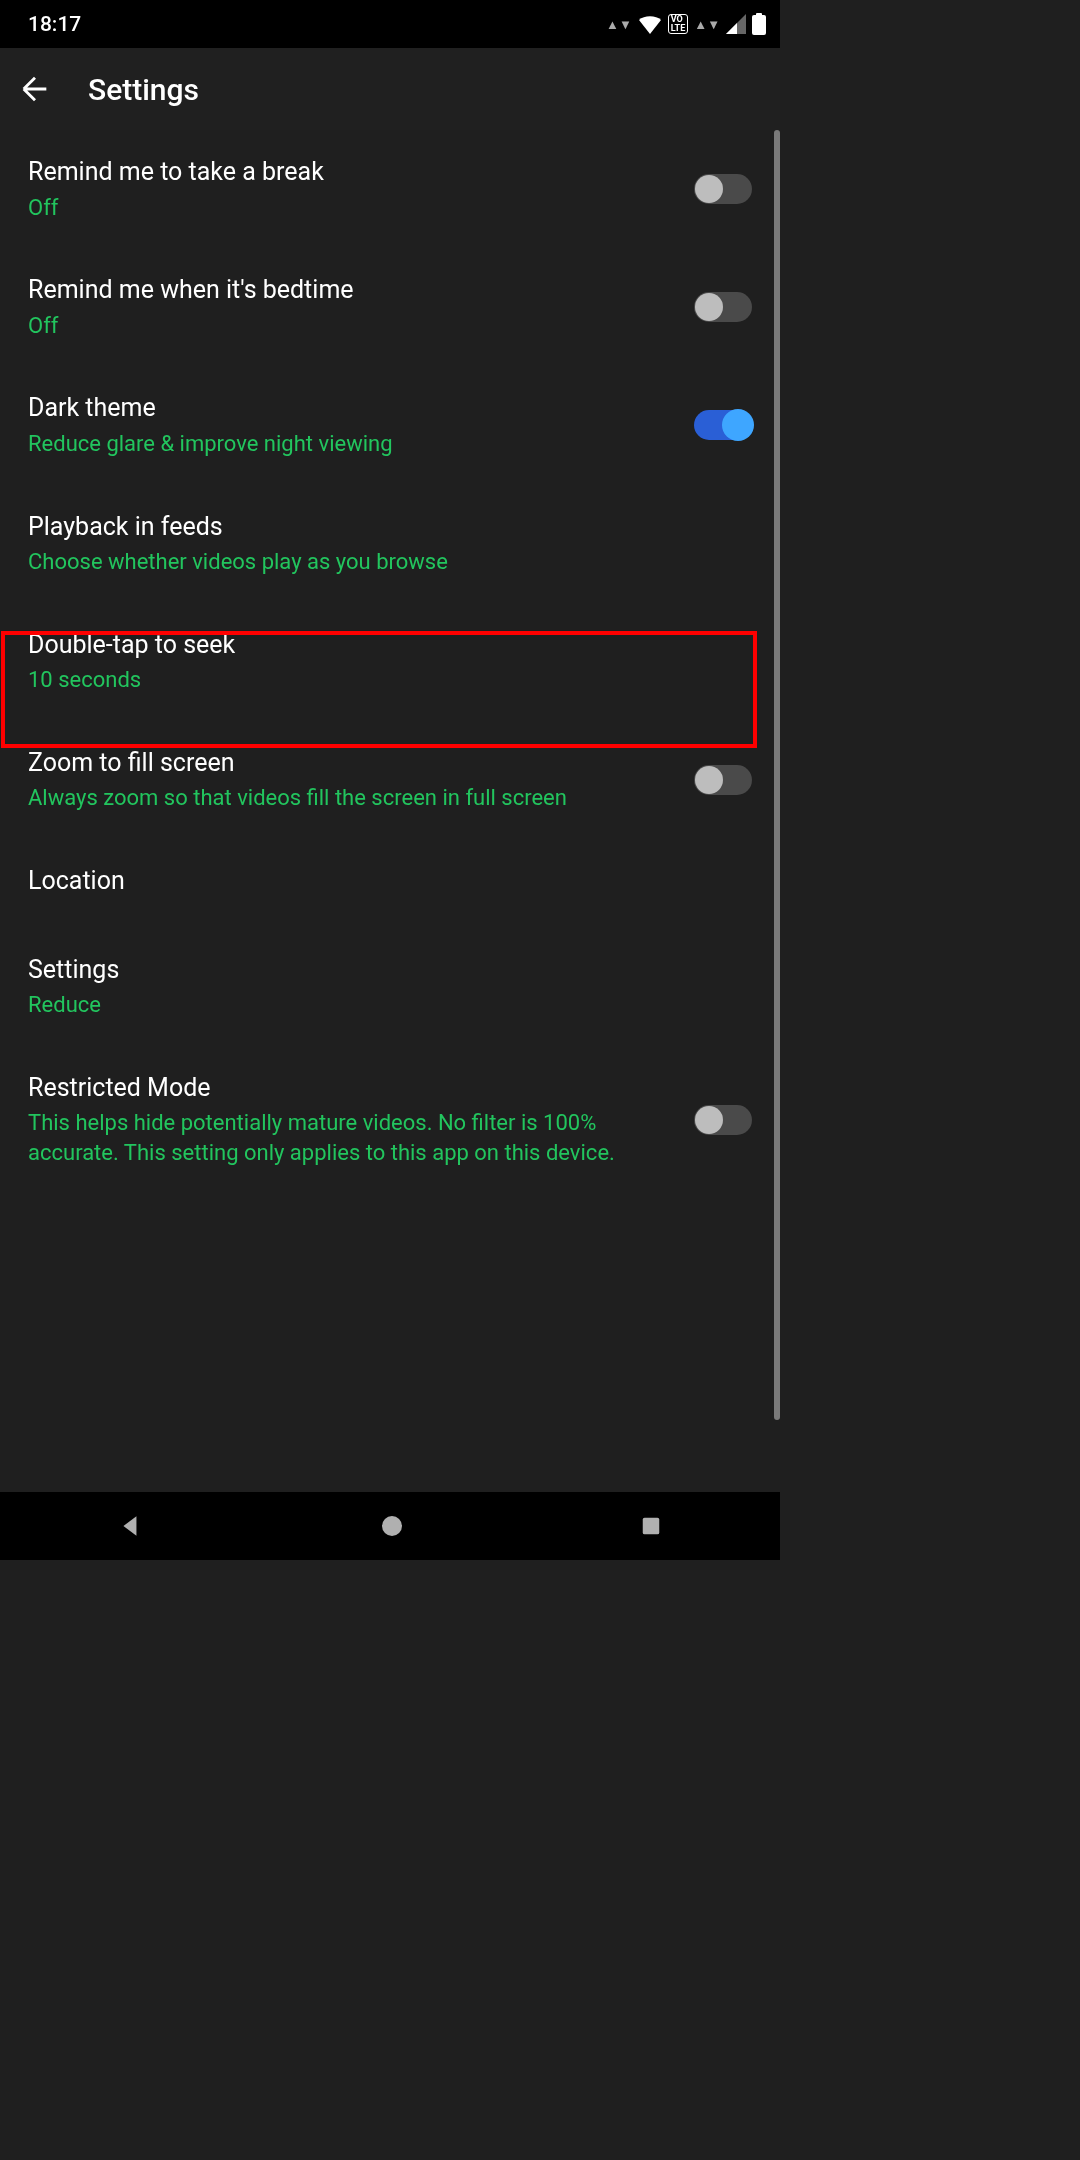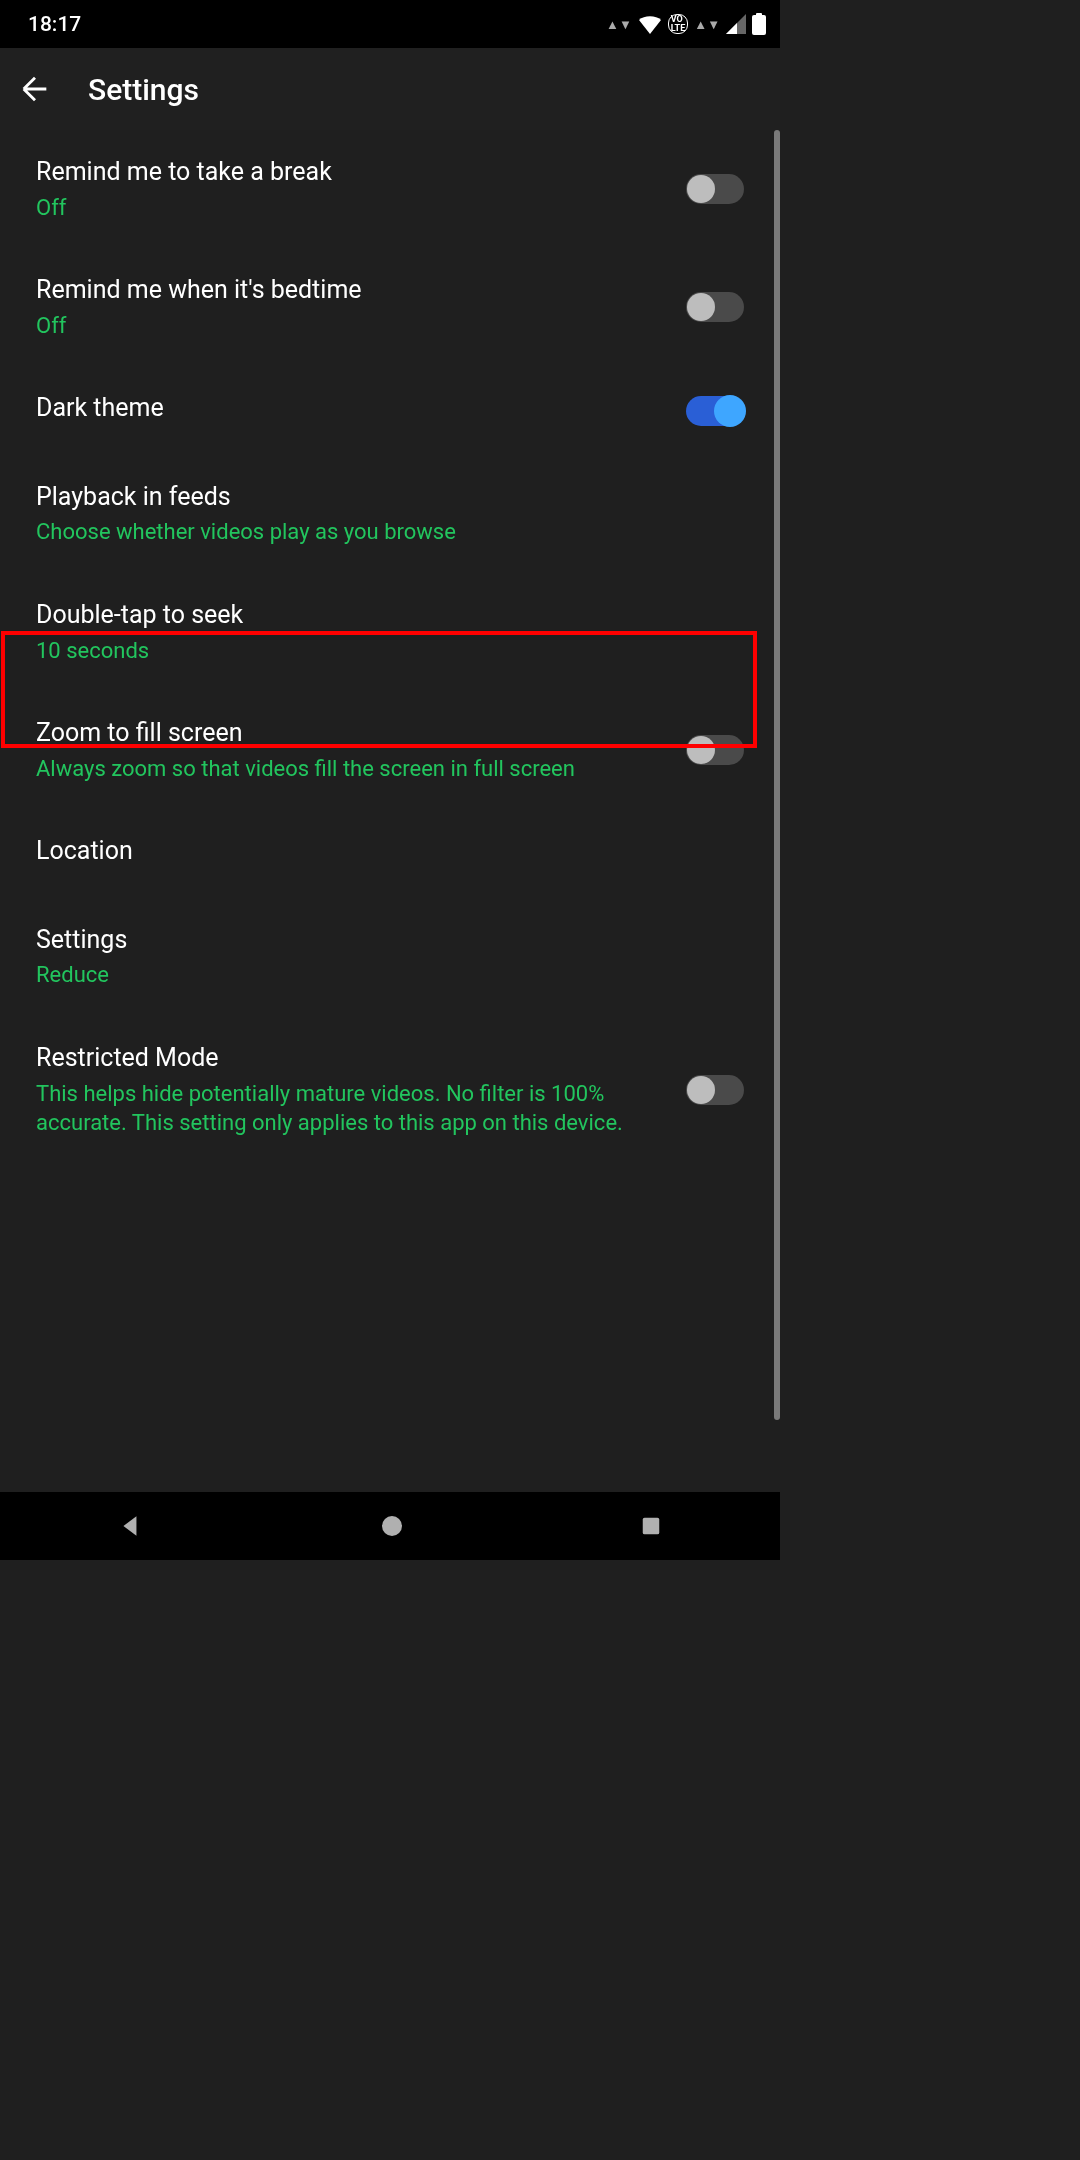--- a/index.html
+++ b/index.html
@@ -53,21 +53,21 @@
     .scrollbar {
       position: absolute;
       right: 0;
       top: 0;
       width: 6px;
       height: 1290px;
       background: #7a7a7a;
       border-radius: 3px;
     }
     .setting-item {
-      padding: 26px 36px;
+      padding: 26px 28px;
       display: flex;
       align-items: center;
       justify-content: flex-end;
       gap: 16px;
     }
     .setting-text {
       flex: 1;
       min-width: 0;
     }
     .setting-title {
@@ -129,21 +129,21 @@
       justify-content: space-around;
     }
     .nav-btn {
       color: #b0b0b0;
       display: flex;
       align-items: center;
       justify-content: center;
     }
     .volte-box {
       border: 1.5px solid #fff;
-      border-radius: 9px;
+      border-radius: 3px;
       font-size: 9px;
       padding: 0 2px;
       line-height: 1;
       font-weight: bold;
     }
   </style>
 </head>
 <body>
 
 <div class="status-bar">
@@ -194,20 +194,21 @@
       <div class="setting-sub">Off</div>
     </div>
     <div class="toggle off">
         <div class="knob"></div>
       </div>
   </div>
 
   <div class="setting-item">
     <div class="setting-text">
       <div class="setting-title">Dark theme</div>
+      <div class="setting-sub">Reduce glare &amp; improve night viewing</div>
     </div>
     <div class="toggle on">
         <div class="knob"></div>
       </div>
   </div>
 
   <div class="setting-item">
     <div class="setting-text">
       <div class="setting-title">Playback in feeds</div>
       <div class="setting-sub">Choose whether videos play as you browse</div>

